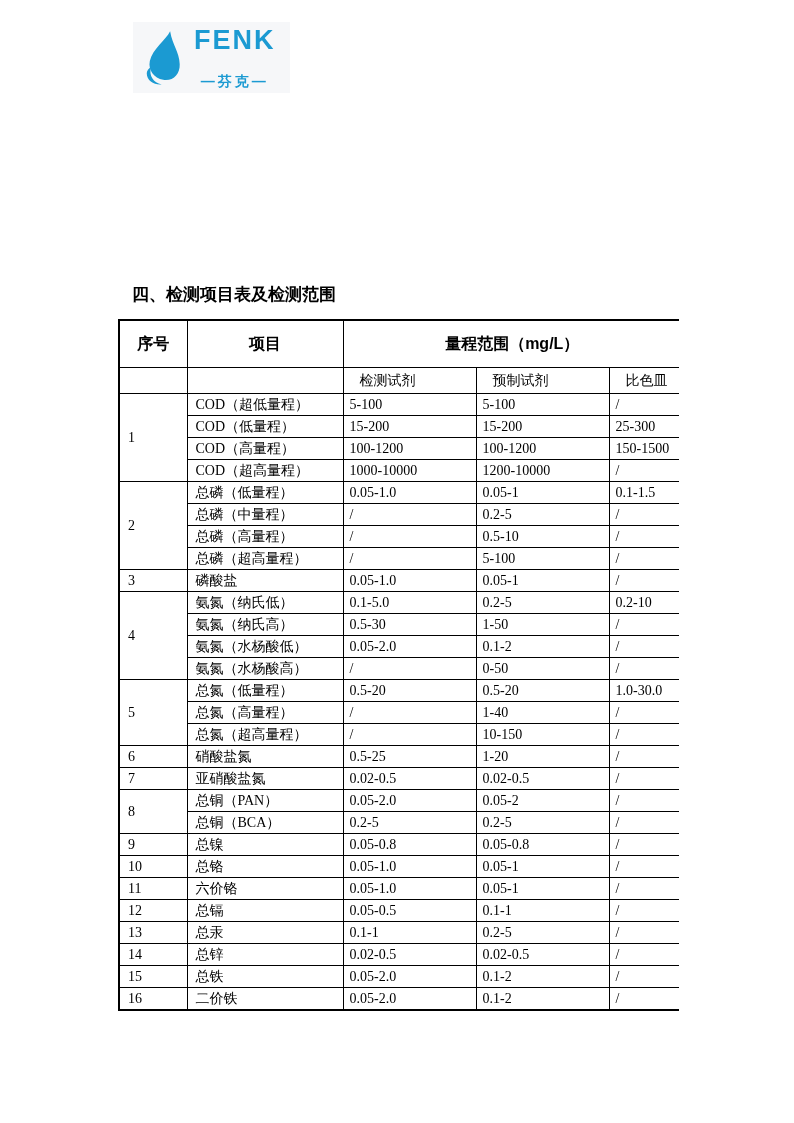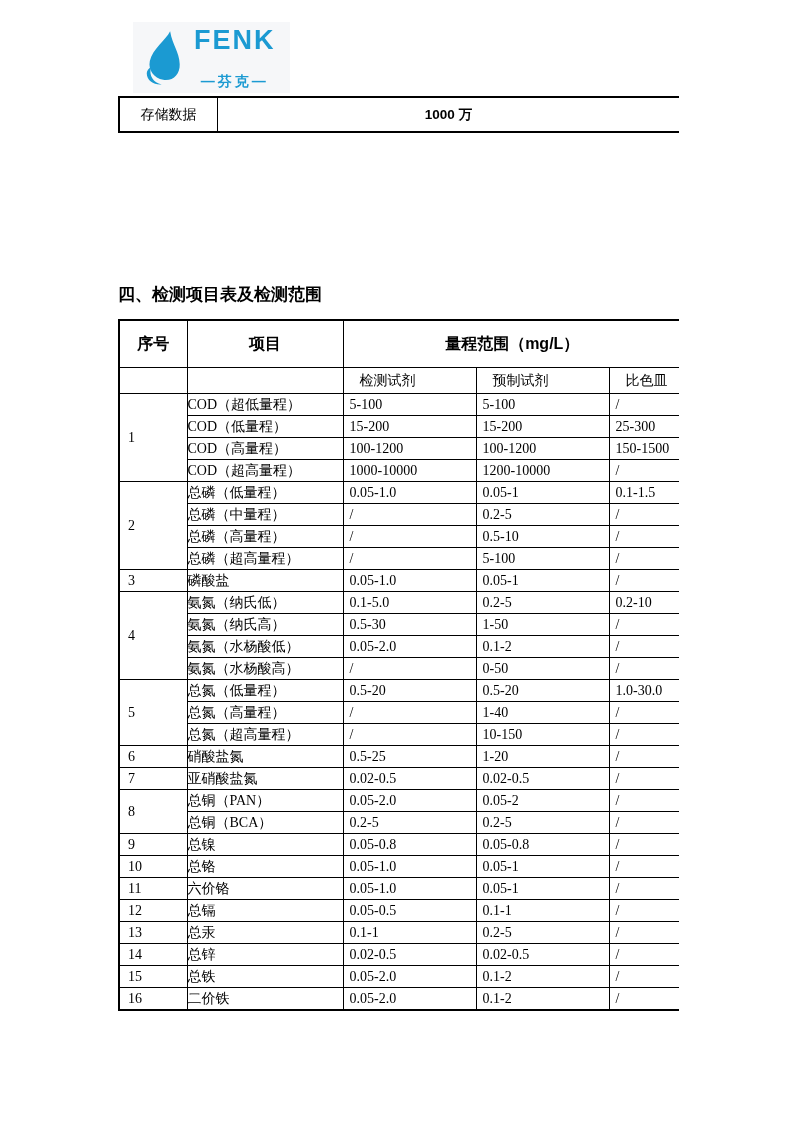--- a/index.html
+++ b/index.html
@@ -38,21 +38,21 @@
   }
   .spec-table td{border:1px solid #000;height:31px;}
   .spec-label{width:95px;text-align:center;font-size:14px;}
   .spec-value{
     text-align:center;
     font-family:"Liberation Sans","DejaVu Sans",sans-serif;
     font-weight:600;font-size:13.5px;
   }
   
   .section-heading{
-    position:absolute;left:118px;top:285px;
+    position:absolute;left:132px;top:285px;
     font-family:"Liberation Sans","DejaVu Sans",sans-serif;
     font-weight:bold;font-size:17px;line-height:20px;
   }
   
   .det-table{
     position:absolute;left:118px;top:319px;
     width:563px;border-collapse:collapse;table-layout:fixed;
     border:2px solid #000;
   }
   .det-table th,.det-table td{
@@ -61,45 +61,41 @@
     text-align:left;vertical-align:middle;
     padding:0;overflow:hidden;white-space:nowrap;
   }
   .det-table .header-row th{
     height:46px;
     font-family:"Liberation Sans","DejaVu Sans",sans-serif;
     font-weight:bold;font-size:16px;text-align:center;
   }
   .det-table .subheader-row td{height:25px;padding-left:16px;}
   .det-table td.col-no{height:21px;padding-left:8px;vertical-align:middle;}
-  .det-table td.col-item{height:21px;}
+  .det-table td.col-item{height:21px;padding-left:8px;}
   .det-table td.col-range{height:21px;padding-left:6px;}
 </style>
 </head>
 <body style="--brand-blue: #1b9ad2;">
 
 <div class="page">
 
   <div class="logo">
     <svg class="logo-icon" width="46" height="58" viewBox="0 0 60 74" aria-hidden="true">
       <path fill="currentColor" d="M38 2 C32 14 15 25 11.5 41 C9 53 17 63.5 29 65.5 C42 67.5 51 58 50.5 45 C50 29 41 20 38 2 Z"></path>
       <path fill="currentColor" d="M13 49 C10 60 16 69 27 71.5 C17.5 72.5 7.5 67 7.5 57 C7.5 53.5 10 50.5 13 49 Z"></path>
     </svg>
     <div class="logo-text">
       <span class="brand">FENK</span>
       <span class="brand-cn">—芬克—</span>
     </div>
   </div>
 
   <table class="spec-table">
     <tbody>
-    <tr>
-      <td class="spec-label">存储数据</td>
-      <td class="spec-value">1000 万</td>
-    </tr>
   </tbody>
     </table>
 
   <div class="section-heading">四、检测项目表及检测范围</div>
 
   <table class="det-table">
     <colgroup>
       <col style="width:68px">
         <col style="width:156px">
       <col style="width:133px">

